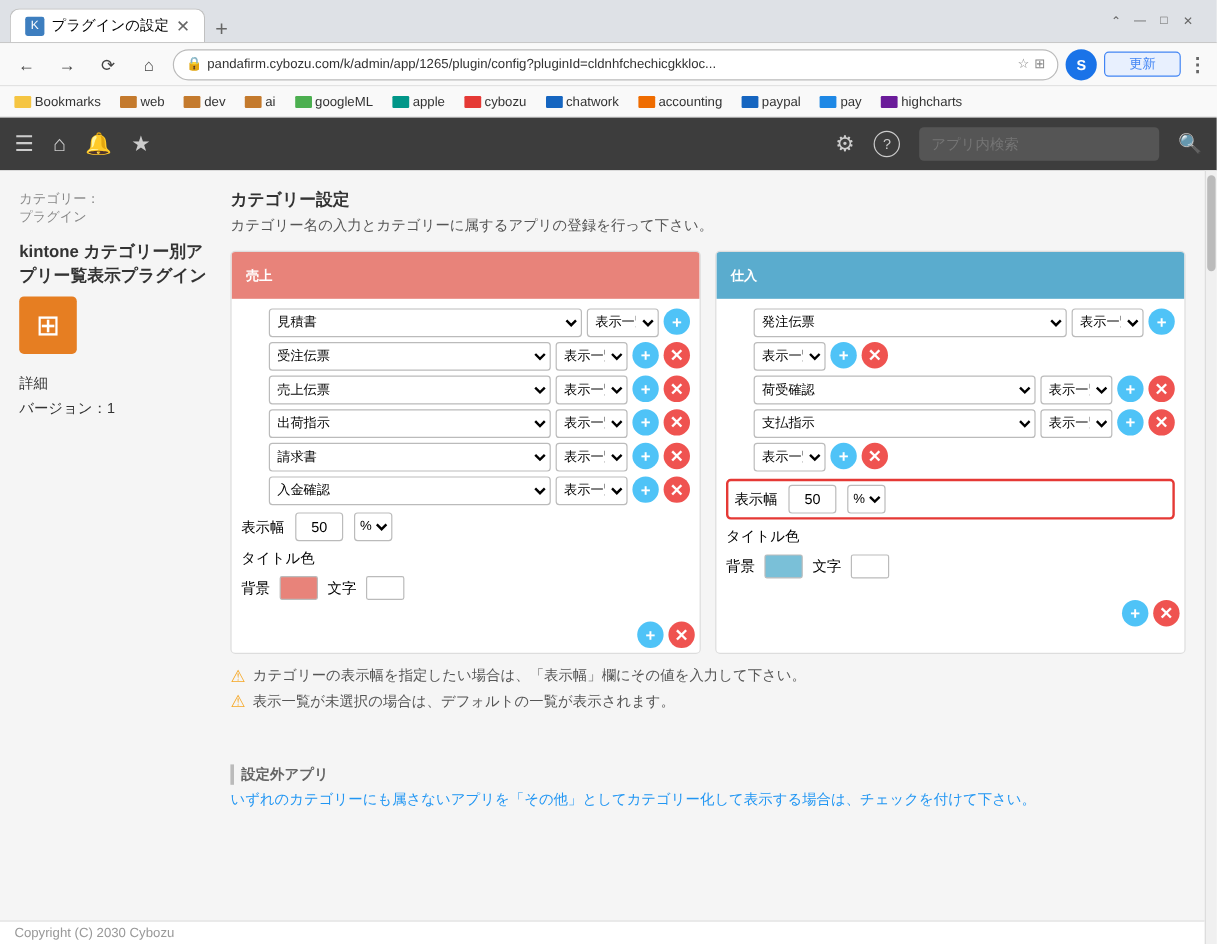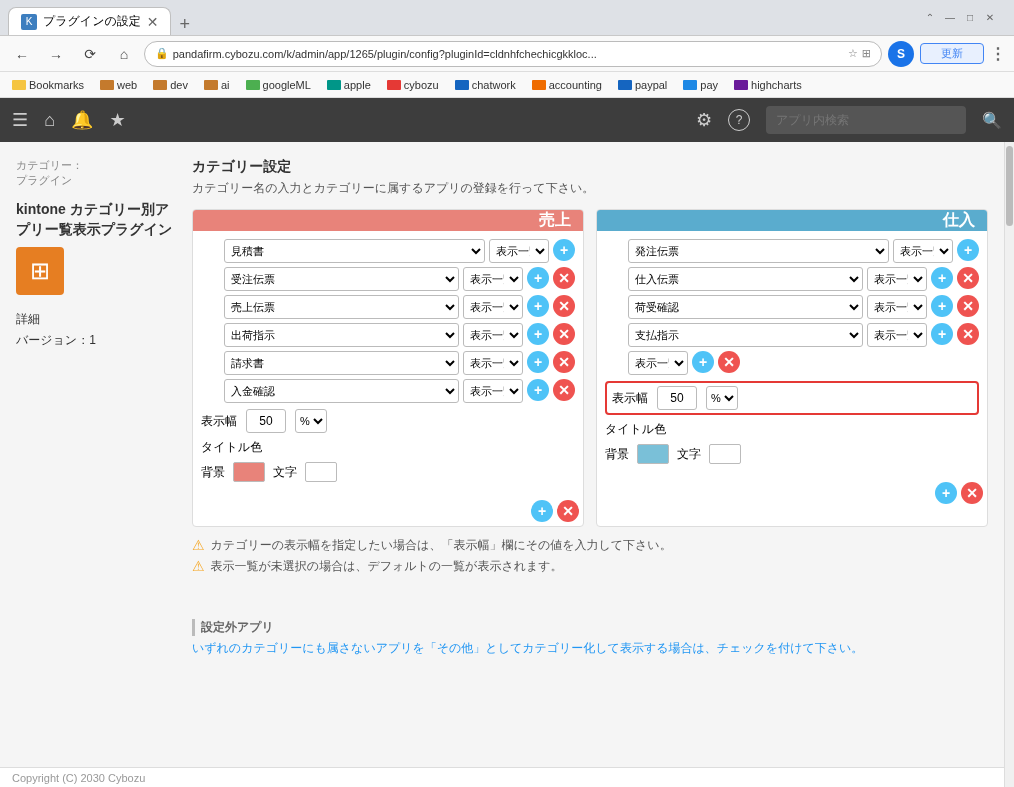--- a/index.html
+++ b/index.html
@@ -69,21 +69,21 @@
     
     .right-panel { flex: 1; }
     .section-title { font-size: 14px; font-weight: bold; color: #333; margin-bottom: 4px; }
     .section-desc { font-size: 12px; color: #555; margin-bottom: 12px; }
 
     
     .category-panels { display: flex; gap: 12px; }
 
     
     .cat-panel { flex: 1; border: 1px solid #ddd; border-radius: 4px; overflow: hidden; background: #fff; }
-    .cat-header { padding: 0 12px; text-align: right; font-size: 16px; font-weight: bold; color: #fff; }
+    .cat-header { padding: 12px 12px; text-align: left; font-size: 11px; font-weight: bold; color: #fff; }
     .cat-header-uriage { background: #e8837a; }
     .cat-header-shiiire { background: #5aacce; }
     .cat-body { padding: 8px; }
 
     
     .item-row { display: flex; align-items: flex-start; gap: 4px; margin-bottom: 4px; padding-left: 23px; }
     .item-select { height: 24px; border: 1px solid #bbb; border-radius: 3px; font-size: 11px; background: #fff; padding: 0 2px; flex: 1; }
     .item-select-view { height: 24px; border: 1px solid #bbb; border-radius: 3px; font-size: 11px; background: #fff; padding: 0 2px; width: 60px; }
     .btn-circle { width: 22px; height: 22px; border-radius: 50%; border: none; cursor: pointer; display: flex; align-items: center; justify-content: center; font-size: 14px; font-weight: bold; }
     .btn-add { background: #4fc3f7; color: white; }
@@ -323,21 +323,20 @@
               </div>
               <div class="cat-body">
 
                 <div class="item-row">
                   <select class="item-select"><option>発注伝票</option></select>
                   <select class="item-select-view"><option>表示一覧</option></select>
                   <button class="btn-circle btn-add">+</button>
                 </div>
 
                 <div class="item-row">
-                  <select class="item-select"><option>仕入伝票</option></select>
                   <select class="item-select-view"><option>表示一覧</option></select>
                   <button class="btn-circle btn-add">+</button>
                   <button class="btn-circle btn-remove">✕</button>
                 </div>
 
                 <div class="item-row">
                   <select class="item-select"><option>荷受確認</option></select>
                   <select class="item-select-view"><option>表示一覧</option></select>
                   <button class="btn-circle btn-add">+</button>
                   <button class="btn-circle btn-remove">✕</button>

